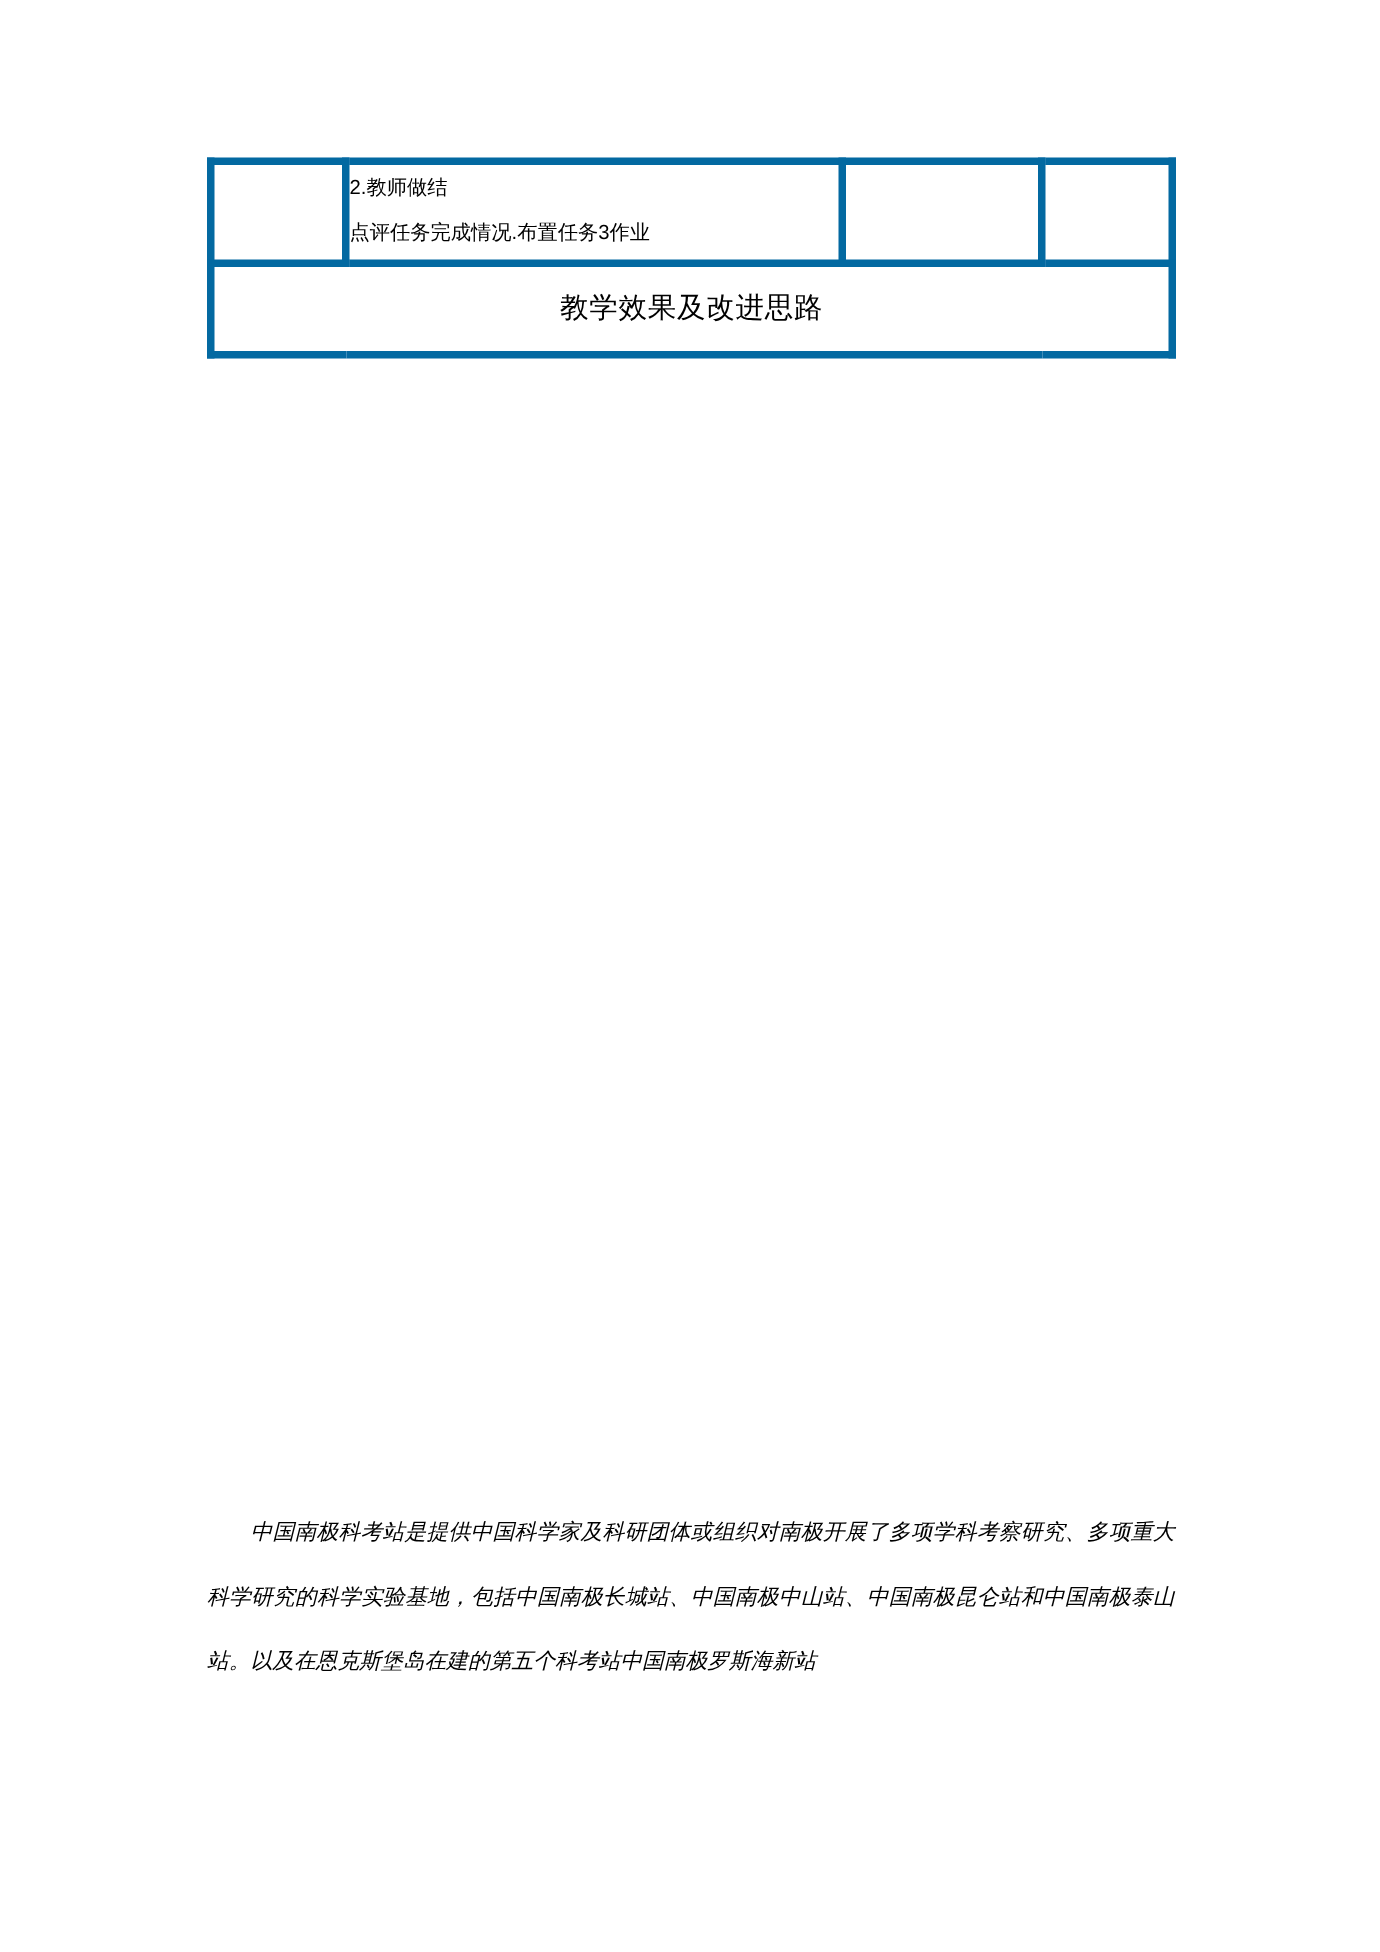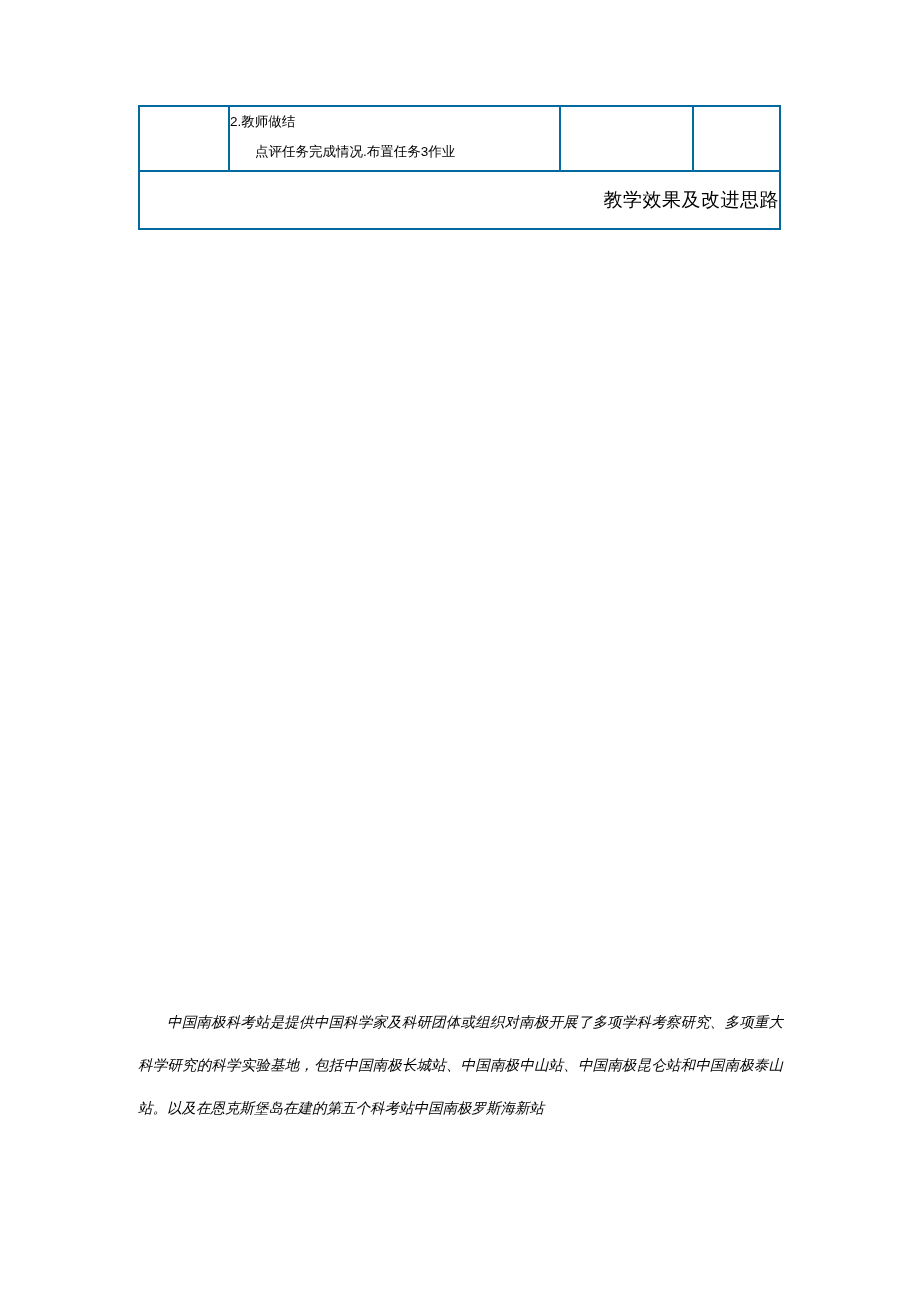--- a/index.html
+++ b/index.html
@@ -27,47 +27,47 @@
   
   .doc-table {
     position: absolute;
     left: 138px;
     top: 105px;
     width: 643px;
     border-collapse: collapse;
     table-layout: fixed;
   }
   .doc-table td {
-    border: 2px solid #0369a1;
+    border: 5px solid #0369a1;
     padding: 0;
     vertical-align: top;
   }
 
   .col-a { width: 90px; }
   .col-b { width: 331px; }
   .col-c { width: 133px; }
   .col-d { width: 87px; }
 
   .cell-steps {
     height: 63px;
     padding: 6px 4px 4px 6px;
     font-size: 13.5px;
     line-height: 30px;
     white-space: nowrap;
   }
   .cell-steps .line1 { display: block; }
-  .cell-steps .line2 { display: block; margin-left: 25px; }
+  .cell-steps .line2 { display: block; }
 
   .cell-blank { height: 63px; }
 
   .effect-row td {
     height: 56px;
   }
   .effect-title {
-    text-align: right;
+    text-align: center;
     font-size: 19px;
     line-height: 56px;
     letter-spacing: 0.5px;
   }
 
   
   .body-text {
     position: absolute;
     left: 138px;
     top: 986px;

